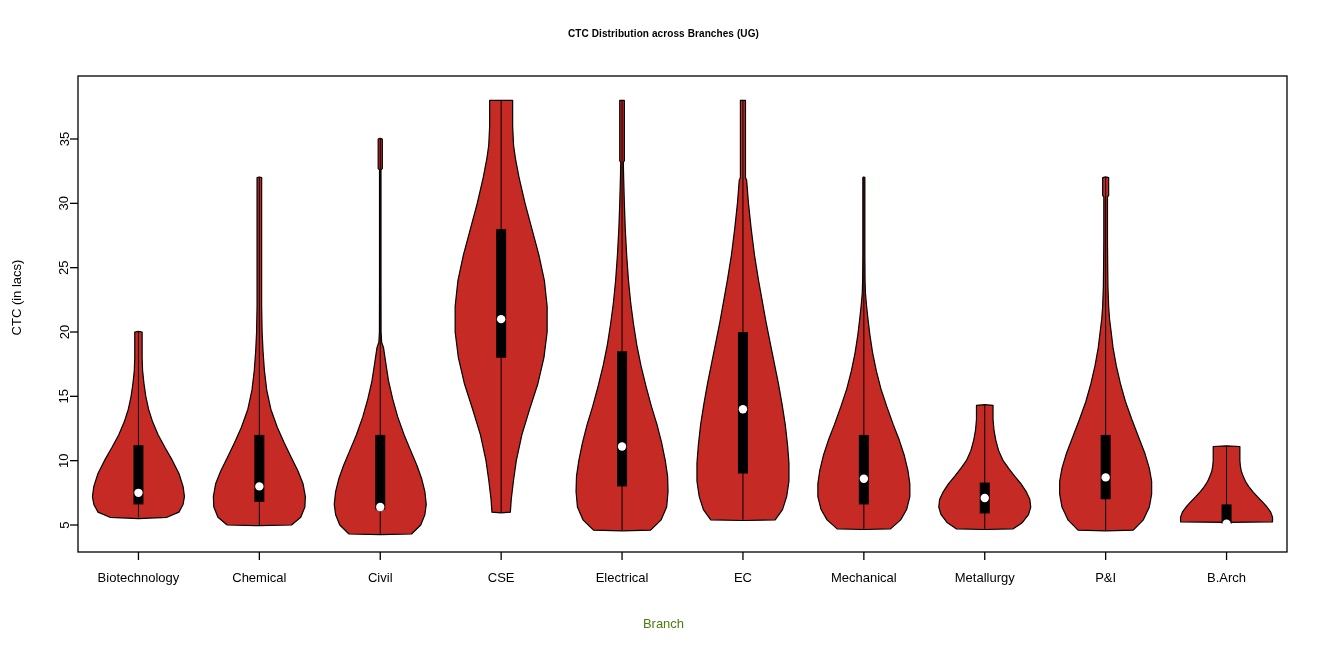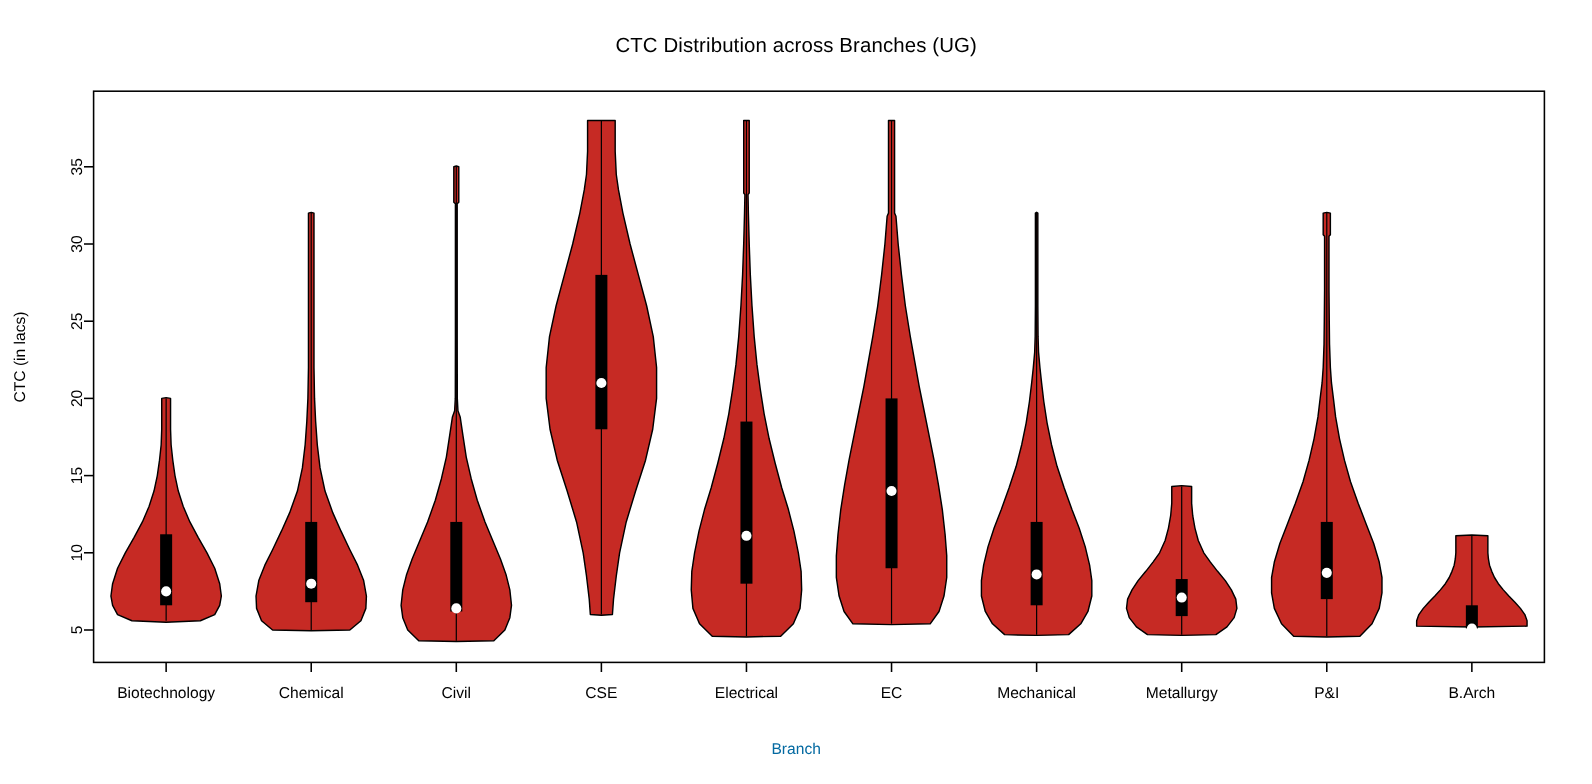--- a/index.html
+++ b/index.html
@@ -1,28 +1,28 @@
 <!DOCTYPE html>
 <html><head>
 <meta charset="utf-8">
 <style>
   html,body{margin:0;padding:0;background:#fff;}
   body{width:1327px;height:653px;font-family:"Liberation Sans",sans-serif;overflow:hidden;}
   #root{position:relative;width:1327px;height:653px;background:#ffffff;}
   #title{
     position:absolute;left:0;top:28px;width:1327px;text-align:center;
-    font-size:17px;font-weight:normal;color:#000;letter-spacing:0.1px;
+    font-size:10px;font-weight:bold;color:#000;letter-spacing:0.1px;
   }
   #ylab{
     position:absolute;left:-44px;top:290px;width:120px;text-align:center;
     font-size:13px;color:#000;transform:rotate(-90deg);transform-origin:center center;
   }
   #xlab{
     position:absolute;left:0;top:616px;width:1327px;text-align:center;
-    font-size:13px;color:#0369a1;
+    font-size:13px;color:#4d7c0f;
   }
   #plotsvg{position:absolute;left:0;top:0;}
   .ytick-label{font-family:"Liberation Sans",sans-serif;font-size:13px;fill:#000;}
   .xtick-label{font-family:"Liberation Sans",sans-serif;font-size:13px;fill:#000;}
 </style>
 </head>
 <body>
 
 <div id="root">
 

